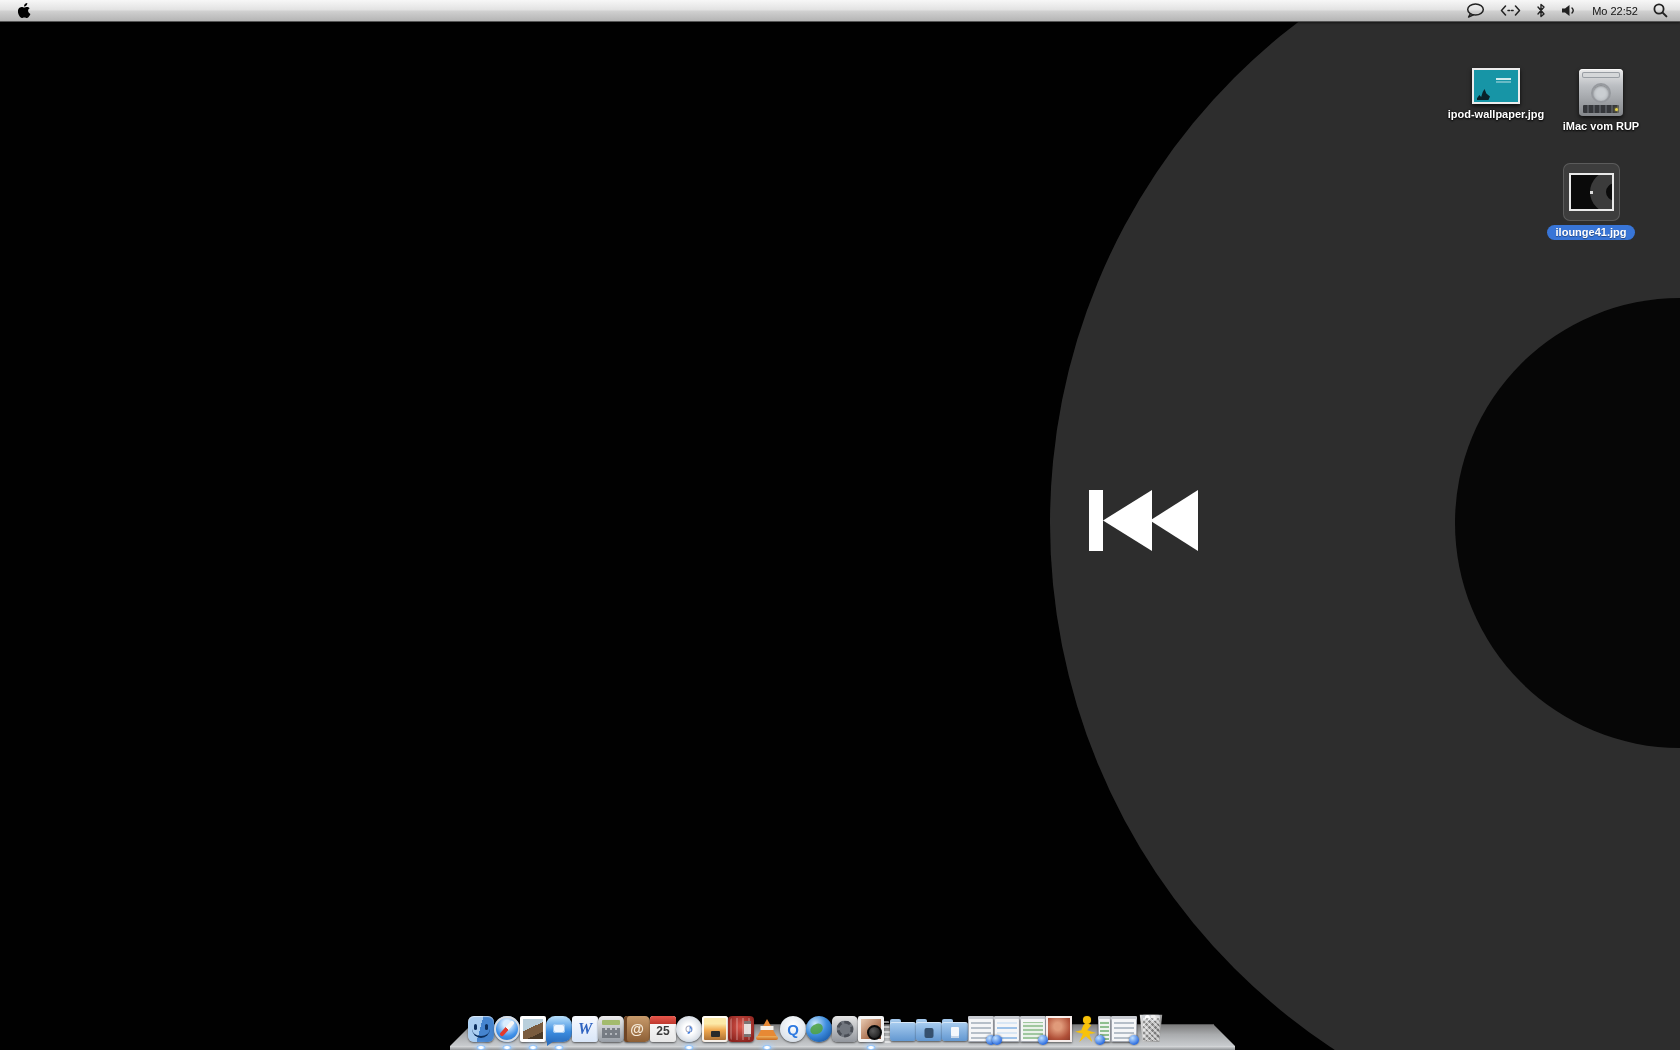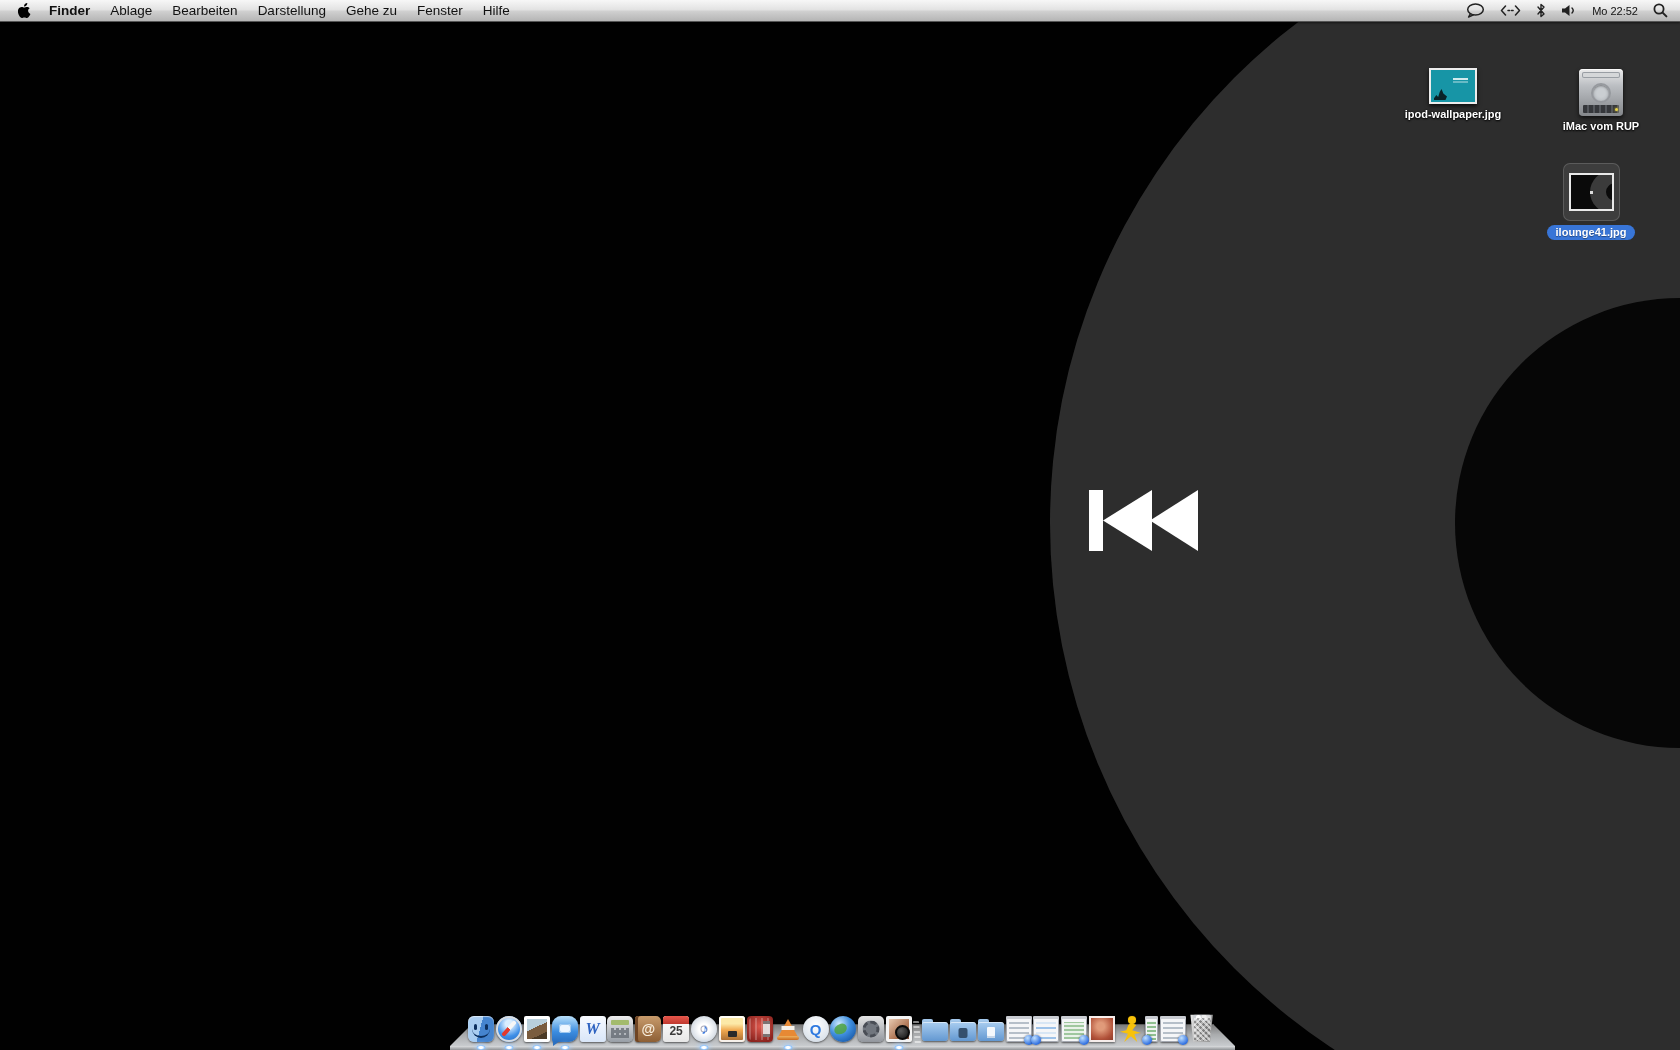--- a/index.html
+++ b/index.html
@@ -27,21 +27,21 @@
   .menubar-right svg { display:block; }
   .clock { font-size:11px; color:#111; white-space:nowrap; }
 
   
   .desk-icon { position:absolute; z-index:10; display:flex; flex-direction:column; align-items:center; }
   .icon-label { margin-top:4px; font-size:11px; font-weight:700; color:#fff;
                 text-shadow:0 1px 2px rgba(0,0,0,.95), 0 0 2px rgba(0,0,0,.8); white-space:nowrap; }
   .icon-label.pill { background:#3875d7; border-radius:9px; padding:1px 9px 2px;
                      text-shadow:0 1px 1px rgba(0,0,0,.4); }
 
-  .di-ipod { left:1405px; top:68px; width:96px; }
+  .di-ipod { left:1448px; top:68px; width:96px; }
   .thumb-teal { width:48px; height:36px; background:#1795a6; border:2px solid #ececec;
                 position:relative; box-shadow:0 2px 4px rgba(0,0,0,.75); }
   .thumb-teal .silhouette { position:absolute; left:3px; bottom:2px; width:13px; height:11px; background:#0a2228;
       clip-path:polygon(0 85%,18% 55%,32% 72%,44% 28%,58% 0,72% 42%,100% 68%,88% 100%,0 100%); }
   .thumb-teal .tinytext { position:absolute; right:7px; top:8px; width:15px; height:2px;
       background:rgba(255,255,255,.8); box-shadow:0 3px 0 rgba(255,255,255,.35); }
 
   .di-imac { left:1556px; top:62px; width:90px;margin-top:7px; }
   .drive { width:44px; height:47px; position:relative; border-radius:4px;
            background:linear-gradient(180deg,#ececec 0,#bcbfc3 35%,#84878b 100%);
@@ -70,21 +70,21 @@
 
   
   .dock { position:absolute; left:450px; top:1004px; width:785px; height:46px; z-index:40; }
   .shelf { position:absolute; left:0; top:21px; width:785px; height:21px;
            background:linear-gradient(180deg,#7d7d7d 0,#a9abad 45%,#c9cccf 100%);
            clip-path:polygon(21px 0, 764px 0, 785px 21px, 0 21px); }
   .shelf-line { position:absolute; left:21px; top:20px; width:743px; height:1px; background:rgba(255,255,255,.35); }
   .dock-front { position:absolute; left:0; top:42px; width:785px; height:4px;
                 background:linear-gradient(#dcdee0,#8f9295); }
   .dock-icons { position:absolute; left:18px; top:8px; width:748px; height:30px;
-                display:flex; align-items:flex-end; justify-content:space-between; }
+                display:flex; align-items:flex-end; }
 
   .dock-item { position:relative; width:26px; height:26px; flex:0 0 auto; }
   .dock-item .glyph, .dock-item .indicator { position:absolute; display:block; }
   .dock-item .badge-text { position:absolute; }
   .dock-item .indicator { display:none; }
   .dock-item.running .indicator { display:block; left:50%; bottom:-8px; transform:translateX(-50%);
       width:9px; height:5px; border-radius:50%;
       background:radial-gradient(ellipse at center,#ffffff 0 30%,#8ec4ff 60%,rgba(120,170,255,0)); 
       box-shadow:0 0 5px 1px rgba(170,210,255,.9); }
 
@@ -243,30 +243,20 @@
   </svg>
 </div>
 
 <div class="menubar">
   <span class="apple-wrap">
     <svg width="13" height="15" viewBox="0 0 13 15">
       <path fill="#000" d="M9.3 0c.1.9-.3 1.8-.9 2.4-.6.7-1.5 1.2-2.4 1.1-.1-.9.4-1.8.9-2.4C7.5.4 8.5 0 9.3 0zM12.4 11c-.3.8-.5 1.1-.9 1.8-.6 1-1.5 2.2-2.6 2.2-1 0-1.2-.6-2.5-.6s-1.6.6-2.5.6C2.8 15 2 13.9 1.4 13-.3 10.4-.5 7.3.6 5.7c.7-1.1 1.9-1.8 3-1.8 1.1 0 1.8.6 2.7.6.9 0 1.4-.6 2.7-.6 1 0 2 .5 2.7 1.4-2.4 1.3-2 4.6.7 5.7z"></path>
     </svg>
   </span>
 
-  <span style="display:flex;">
-
-  <span class="menu-item bold">Finder</span>
-      <span class="menu-item">Ablage</span>
-      <span class="menu-item">Bearbeiten</span>
-      <span class="menu-item">Darstellung</span>
-      <span class="menu-item">Gehe zu</span>
-      <span class="menu-item">Fenster</span>
-      <span class="menu-item">Hilfe</span>
-    </span>
 
   <span class="menubar-right">
     <svg width="19" height="16" viewBox="0 0 19 16">
       <ellipse cx="9.5" cy="6.5" rx="7.8" ry="5.6" fill="none" stroke="#222" stroke-width="1.5"></ellipse>
       <path d="M4.5 10.5 L2.6 14 L8 11.6" fill="none" stroke="#222" stroke-width="1.5" stroke-linejoin="round"></path>
     </svg>
     <svg width="21" height="11" viewBox="0 0 21 11">
       <path d="M5.5 1 L1.5 5.5 L5.5 10" fill="none" stroke="#222" stroke-width="1.5" stroke-linecap="round" stroke-linejoin="round"></path>
       <path d="M15.5 1 L19.5 5.5 L15.5 10" fill="none" stroke="#222" stroke-width="1.5" stroke-linecap="round" stroke-linejoin="round"></path>
       <path d="M8 5.5 h1.6 M11.5 5.5 h1.6" stroke="#222" stroke-width="1.5" stroke-linecap="round"></path>

